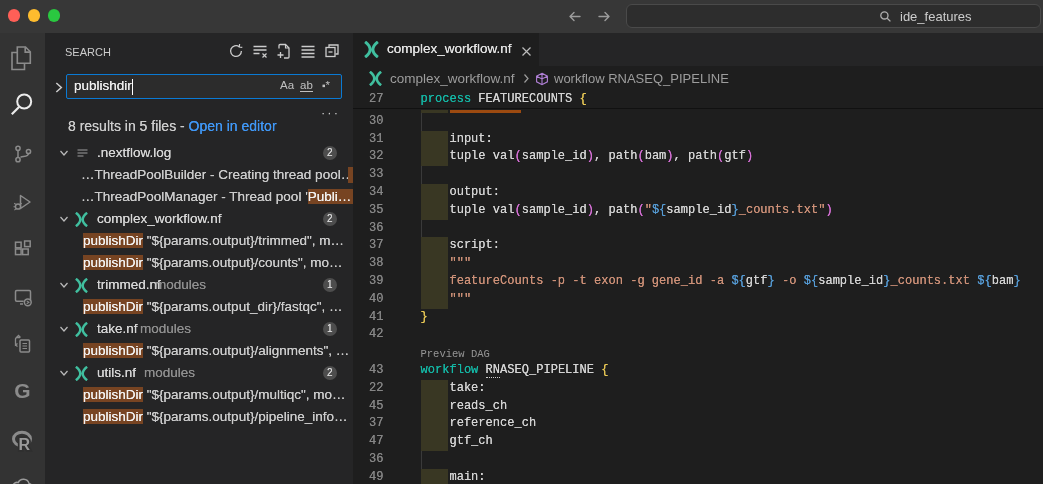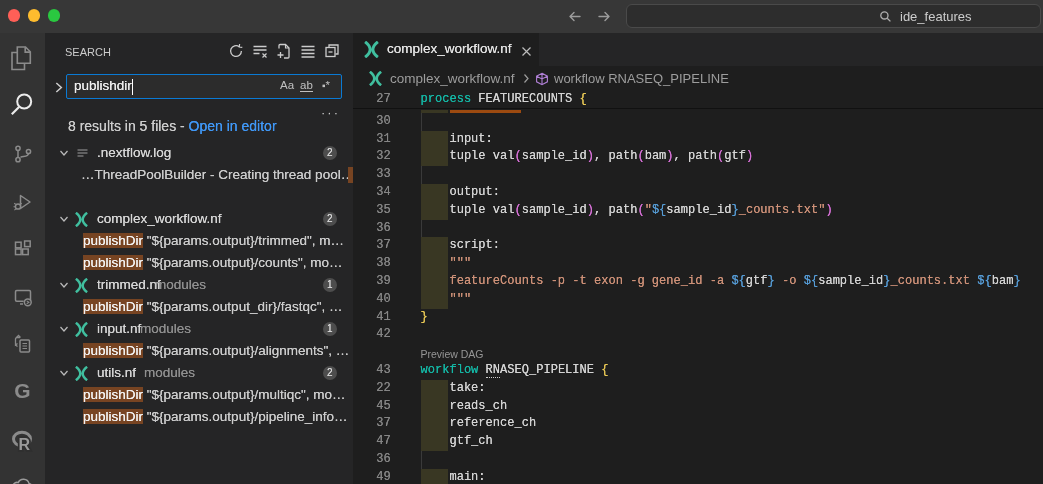--- a/index.html
+++ b/index.html
@@ -29,28 +29,28 @@
 .dim{color:#8f8f8f}
 .fname{color:#d6d6d6}
 
 #tabbar{position:absolute;left:353px;top:33px;width:690px;height:33px;background:#252526}
 #tab1{position:absolute;left:0;top:0;width:186px;height:33px;background:#1e1e1e}
 #breadcrumb{position:absolute;left:353px;top:66px;width:690px;height:25px;background:#1e1e1e;
   font-size:13px;color:#9d9d9d;line-height:25px;white-space:pre}
 #editor{position:absolute;left:353px;top:91px;width:690px;height:393px;background:#1e1e1e}
 .crow{position:absolute;left:0;width:690px;height:17.8px;line-height:17.8px;white-space:pre;
   font-family:"Liberation Mono",monospace;font-size:12.05px;color:#d4d4d4;text-shadow:0 0 .6px currentColor}
-.ln{position:absolute;left:10px;width:41px;text-align:center;color:#858585}
+.ln{position:absolute;left:16px;width:41px;text-align:left;color:#858585}
 .ct{position:absolute;left:67.5px}
 .kw{color:#14b8a6}.str{color:#ce9178}.bY{color:#e8c855}.bP{color:#d670d6}.itp{color:#569cd6}
 #sticky{position:absolute;left:353px;top:91px;width:690px;height:17.8px;background:#1e1e1e;
   border-bottom:1.6px solid #111111}
 .olv{position:absolute;left:68px;width:26.7px;background:#393723}
 .guide{position:absolute;left:67.5px;width:1px;background:#3a3a3a}
-#lens{position:absolute;left:67.5px;font-size:10.5px;color:#969696;font-family:Liberation Sans, sans-serif}
+#lens{position:absolute;left:67.5px;font-size:10.5px;color:#969696;font-family:Liberation Mono, monospace}
 .sq{border-bottom:1.6px dotted #cfcfcf}
 </style></head><body>
 
 <div id="titlebar">
   <div class="tl" style="left:7.8px;background:#ff5f57"></div>
   <div class="tl" style="left:27.8px;background:#febc2e"></div>
   <div class="tl" style="left:47.8px;background:#2ac840"></div>
   <svg class="abs" style="left:566px;top:9px" width="18" height="15" viewBox="0 0 18 15" fill="none" stroke="#9c9c9c" stroke-width="1.4" stroke-linecap="round" stroke-linejoin="round">
       <path d="M14 7.5 H4 M8 3.5 L4 7.5 L8 11.5"></path>
     </svg>
@@ -169,20 +169,21 @@
     <svg class="chev" viewBox="0 0 12 12" fill="none" stroke="#bbbbbb" stroke-width="1.2">
         <path d="M2.5 4 L6 8 L9.5 4"></path>
       </svg>
     <svg class="abs" style="left:31px;top:5px" width="13" height="13" viewBox="0 0 13 13" fill="none" stroke="#9d9d9d" stroke-width="1.2">
         <path d="M1.5 3 h10 M1.5 6 h10 M1.5 9 h6"></path>
       </svg>
     <span class="fname" style="position:absolute;top:0;left:52px">.nextflow.log</span>
     <div class="badge">2</div>
   </div>
   <div class="trow" style="top:131px"><span style="position:absolute;top:0;left:36px">…ThreadPoolBuilder - Creating thread pool…</span><div class="abs hl" style="left:303px;top:3px;width:11px;height:16px"></div></div>
+  <div class="trow" style="top:153px"><span style="position:absolute;top:0;left:36px">…ThreadPoolManager - Thread pool '<span class="hl" style="padding-right:16px">Publi…</span></span></div>
   <div class="trow" style="top:175px">
     <svg class="chev" viewBox="0 0 12 12" fill="none" stroke="#bbbbbb" stroke-width="1.2">
         <path d="M2.5 4 L6 8 L9.5 4"></path>
       </svg>
     <svg class="abs" style="left:29px;top:3.5px" width="15" height="15" viewBox="0 0 16 16" fill="none" stroke="#40bf9f" stroke-width="2.6">
         <path d="M2 0.8 Q 11.4 8, 2 15.2 M14 0.8 Q 4.6 8, 14 15.2"></path>
       </svg>
     <span class="fname" style="position:absolute;top:0;left:52px">complex_workflow.nf</span>
     <div class="badge">2</div>
   </div>
@@ -199,21 +200,21 @@
     <div class="badge">1</div>
   </div>
   <div class="trow" style="top:263px"><span style="position:absolute;top:0;left:38px"><span class="hl">publishDir</span> "${params.output_dir}/fastqc", …</span></div>
   <div class="trow" style="top:285px">
     <svg class="chev" viewBox="0 0 12 12" fill="none" stroke="#bbbbbb" stroke-width="1.2">
         <path d="M2.5 4 L6 8 L9.5 4"></path>
       </svg>
     <svg class="abs" style="left:29px;top:3.5px" width="15" height="15" viewBox="0 0 16 16" fill="none" stroke="#40bf9f" stroke-width="2.6">
         <path d="M2 0.8 Q 11.4 8, 2 15.2 M14 0.8 Q 4.6 8, 14 15.2"></path>
       </svg>
-    <span class="fname" style="position:absolute;top:0;left:52px">input.nf</span><span class="dim" style="position:absolute;top:0;left:95px">modules</span>
+    <span class="fname" style="position:absolute;top:0;left:52px">take.nf</span><span class="dim" style="position:absolute;top:0;left:95px">modules</span>
     <div class="badge">1</div>
   </div>
   <div class="trow" style="top:307px"><span style="position:absolute;top:0;left:38px"><span class="hl">publishDir</span> "${params.output}/alignments", …</span></div>
   <div class="trow" style="top:329px">
     <svg class="chev" viewBox="0 0 12 12" fill="none" stroke="#bbbbbb" stroke-width="1.2">
         <path d="M2.5 4 L6 8 L9.5 4"></path>
       </svg>
     <svg class="abs" style="left:29px;top:3.5px" width="15" height="15" viewBox="0 0 16 16" fill="none" stroke="#40bf9f" stroke-width="2.6">
         <path d="M2 0.8 Q 11.4 8, 2 15.2 M14 0.8 Q 4.6 8, 14 15.2"></path>
       </svg>

